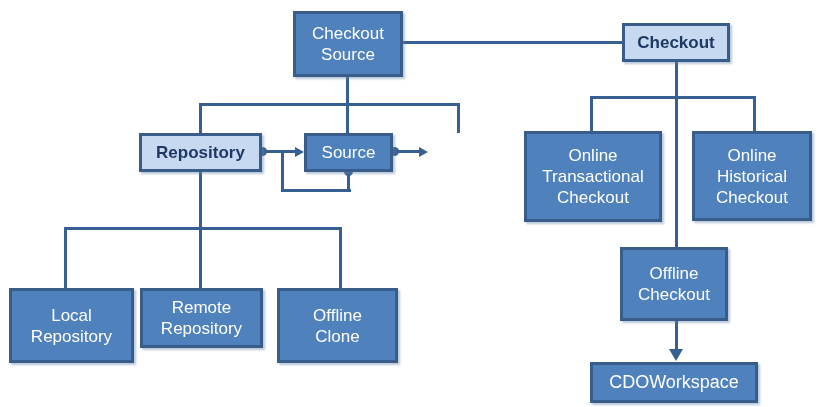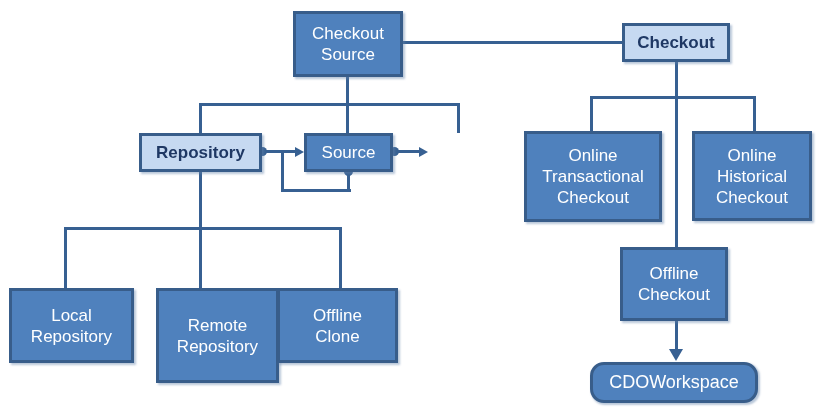--- a/index.html
+++ b/index.html
@@ -10,21 +10,21 @@
   .node{
     position:absolute;box-sizing:border-box;
     border:3px solid #385d8a;background:#4f81bd;color:#ffffff;
     display:flex;align-items:center;justify-content:center;text-align:center;
     font-size:17px;line-height:21px;white-space:pre-line;
     box-shadow:1.5px 1.5px 2px rgba(100,130,170,0.45);
   }
   .node.light{
     background:#c6d9f1;color:#1f3864;font-weight:bold;
   }
-  .big{font-size:18px;border-radius:14px;}
+  .big{font-size:18px;}
   .hline,.vline{position:absolute;background:#376092;}
   .dot{position:absolute;width:9px;height:9px;border-radius:50%;background:#376092;}
   .arrow-right{
     position:absolute;width:0;height:0;
     border-top:5px solid transparent;border-bottom:5px solid transparent;
     border-left:9px solid #376092;
   }
   .arrow-down{
     position:absolute;width:0;height:0;
     border-left:7px solid transparent;border-right:7px solid transparent;
@@ -99,21 +99,21 @@
     <span>Online
 Historical
 Checkout</span>
   </div>
 
   <div class="node" style="left:9px;top:288px;width:125px;height:75px;">
     <span>Local
 Repository</span>
   </div>
 
-  <div class="node" style="left:156px;top:288px;width:123px;height:95px;">
+  <div class="node" style="left:140px;top:288px;width:123px;height:60px;">
     <span>Remote
 Repository</span>
   </div>
 
   <div class="node" style="left:277px;top:288px;width:121px;height:75px;">
     <span>Offline
 Clone</span>
   </div>
 
   <div class="node" style="left:620px;top:247px;width:108px;height:74px;">

